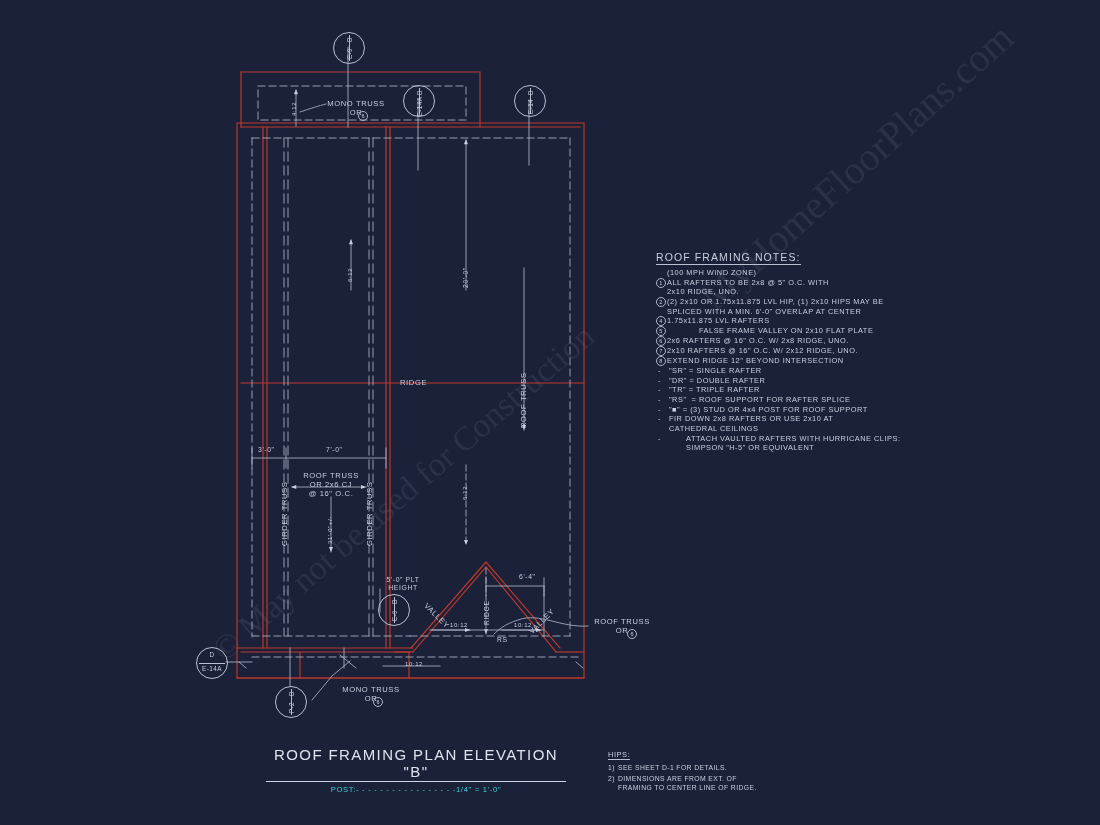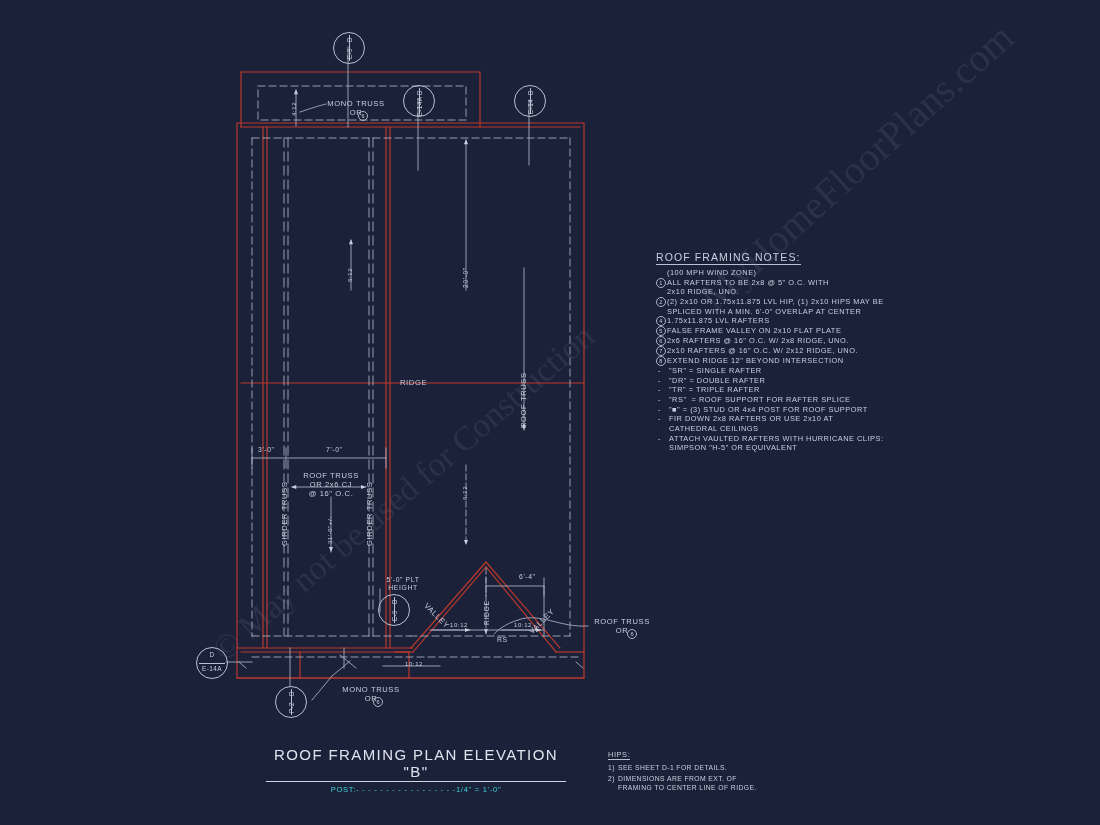--- a/index.html
+++ b/index.html
@@ -287,21 +287,21 @@
           <div class="num"><span class="circ">2</span></div>
           <div class="bod" style="white-space: pre;">(2) 2x10 OR 1.75x11.875 LVL HIP, (1) 2x10 HIPS MAY BE
 SPLICED WITH A MIN. 6'-0" OVERLAP AT CENTER</div>
         </div>
         <div class="row">
           <div class="num"><span class="circ">4</span></div>
           <div class="bod" style="white-space: pre;">1.75x11.875 LVL RAFTERS</div>
         </div>
         <div class="row">
           <div class="num"><span class="circ">5</span></div>
-          <div class="bod" style="white-space: pre;">FALSE FRAME VALLEY ON 2x10 FLAT PLATE</div>
+          <div class="bod" style="white-space: pre; margin-left: 32px;">FALSE FRAME VALLEY ON 2x10 FLAT PLATE</div>
         </div>
         <div class="row">
           <div class="num"><span class="circ">6</span></div>
           <div class="bod" style="white-space: pre;">2x6 RAFTERS @ 16" O.C. W/ 2x8 RIDGE, UNO.</div>
         </div>
         <div class="row">
           <div class="num"><span class="circ">7</span></div>
           <div class="bod" style="white-space: pre;">2x10 RAFTERS @ 16" O.C. W/ 2x12 RIDGE, UNO.</div>
         </div>
         <div class="row">
@@ -330,21 +330,21 @@
           <div class="num" style="padding-left: 2px;">-</div>
           <div class="bod" style="white-space: pre;">"■" = (3) STUD OR 4x4 POST FOR ROOF SUPPORT</div>
         </div>
         <div class="row">
           <div class="num" style="padding-left: 2px;">-</div>
           <div class="bod" style="white-space: pre;">FIR DOWN 2x8 RAFTERS OR USE 2x10 AT
 CATHEDRAL CEILINGS</div>
         </div>
         <div class="row">
           <div class="num" style="padding-left: 2px;">-</div>
-          <div class="bod" style="white-space: pre;">ATTACH VAULTED RAFTERS WITH HURRICANE CLIPS:
+          <div class="bod" style="white-space: pre; margin-left: 17px;">ATTACH VAULTED RAFTERS WITH HURRICANE CLIPS:
 SIMPSON "H-5" OR EQUIVALENT</div>
         </div>
       </div>
   </div>
 
   <div id="botnotes">
     <div class="hd">HIPS:</div>
     <div id="botlist">
         <div class="row">
           <div class="num">1)</div>

